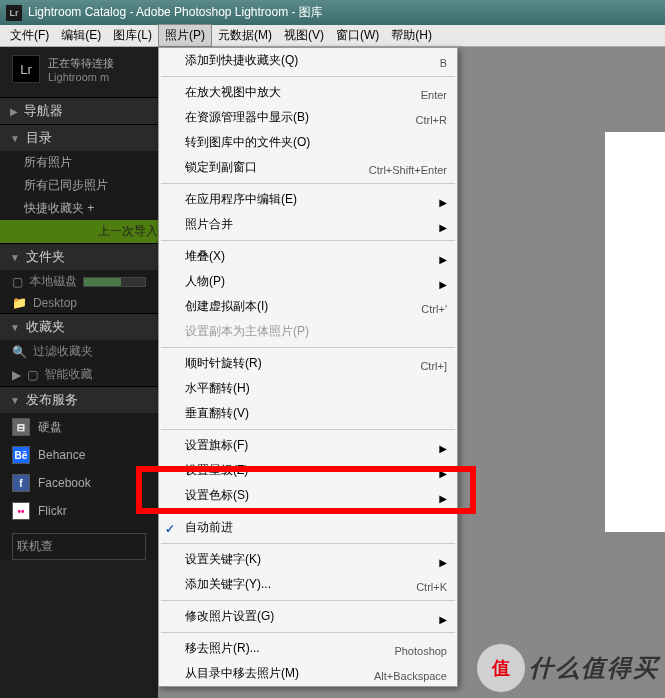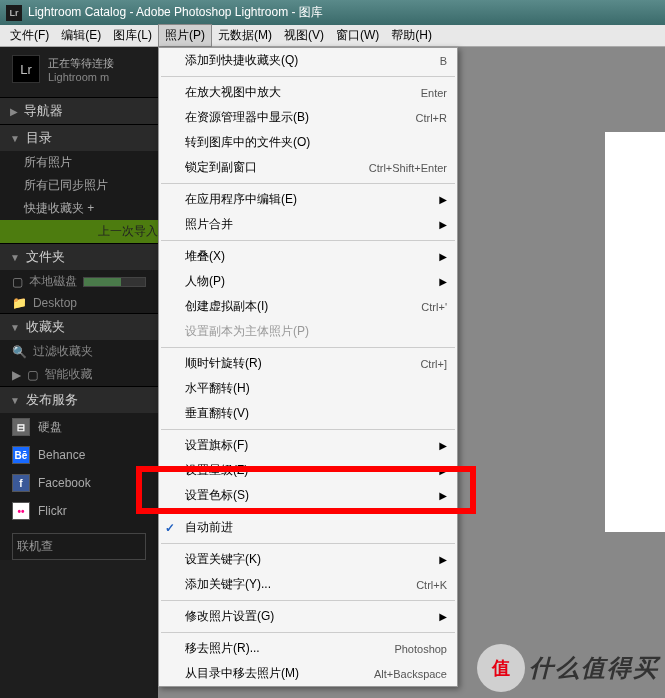--- a/index.html
+++ b/index.html
@@ -36,21 +36,21 @@
 .svc-fl { background: #fff; color: #ff0084; }
 .connect-btn { margin: 8px 12px; padding: 4px; text-align: left; color: #999; font-size: 12px; border: 1px solid #444; cursor: pointer; }
 
 .folder-row { display: flex; align-items: center; padding: 3px 12px; gap: 6px; color: #888; font-size: 12px; }
 .folder-row .bar { flex: 1; height: 10px; background: linear-gradient(90deg, #4a7a4a 60%, #333 60%); border: 1px solid #444; }
 
 .canvas-area { flex: 1; background: #888; position: relative; }
 .canvas-white { position: absolute; top: 85px; right: 0; width: 60px; height: 400px; background: #fff; }
 
 .dropdown { position: absolute; top: 47px; left: 158px; width: 300px; background: #f5f5f5; border: 1px solid #999; box-shadow: 2px 2px 6px rgba(0,0,0,0.4); z-index: 100; }
-.dd-item { display: flex; align-items: center; padding: 4px 10px 4px 26px; font-size: 12px; color: #000; cursor: pointer; position: relative; }
+.dd-item { display: flex; align-items: flex-end; padding: 4px 10px 4px 26px; font-size: 12px; color: #000; cursor: pointer; position: relative; }
 .dd-item.disabled { color: #999; }
 .dd-item .shortcut { margin-left: auto; color: #555; font-size: 11px; }
 .dd-item .submenu-arrow { margin-left: auto; font-size: 10px; }
 .dd-item .check { position: absolute; left: 6px; color: #2060c0; font-weight: bold; }
 .dd-sep { height: 1px; background: #ccc; margin: 3px 2px; }
 
 .highlight-box { position: absolute; top: 466px; left: 136px; width: 340px; height: 48px; border: 6px solid #ff0000; z-index: 200; pointer-events: none; }
 
 .watermark { position: absolute; bottom: 0; right: 0; display: flex; align-items: center; gap: 4px; background: transparent; padding: 6px; }
 .wm-circle { width: 48px; height: 48px; border-radius: 50%; background: #d0d0d0; display: flex; align-items: center; justify-content: center; font-size: 18px; font-weight: bold; color: #e60012; }

